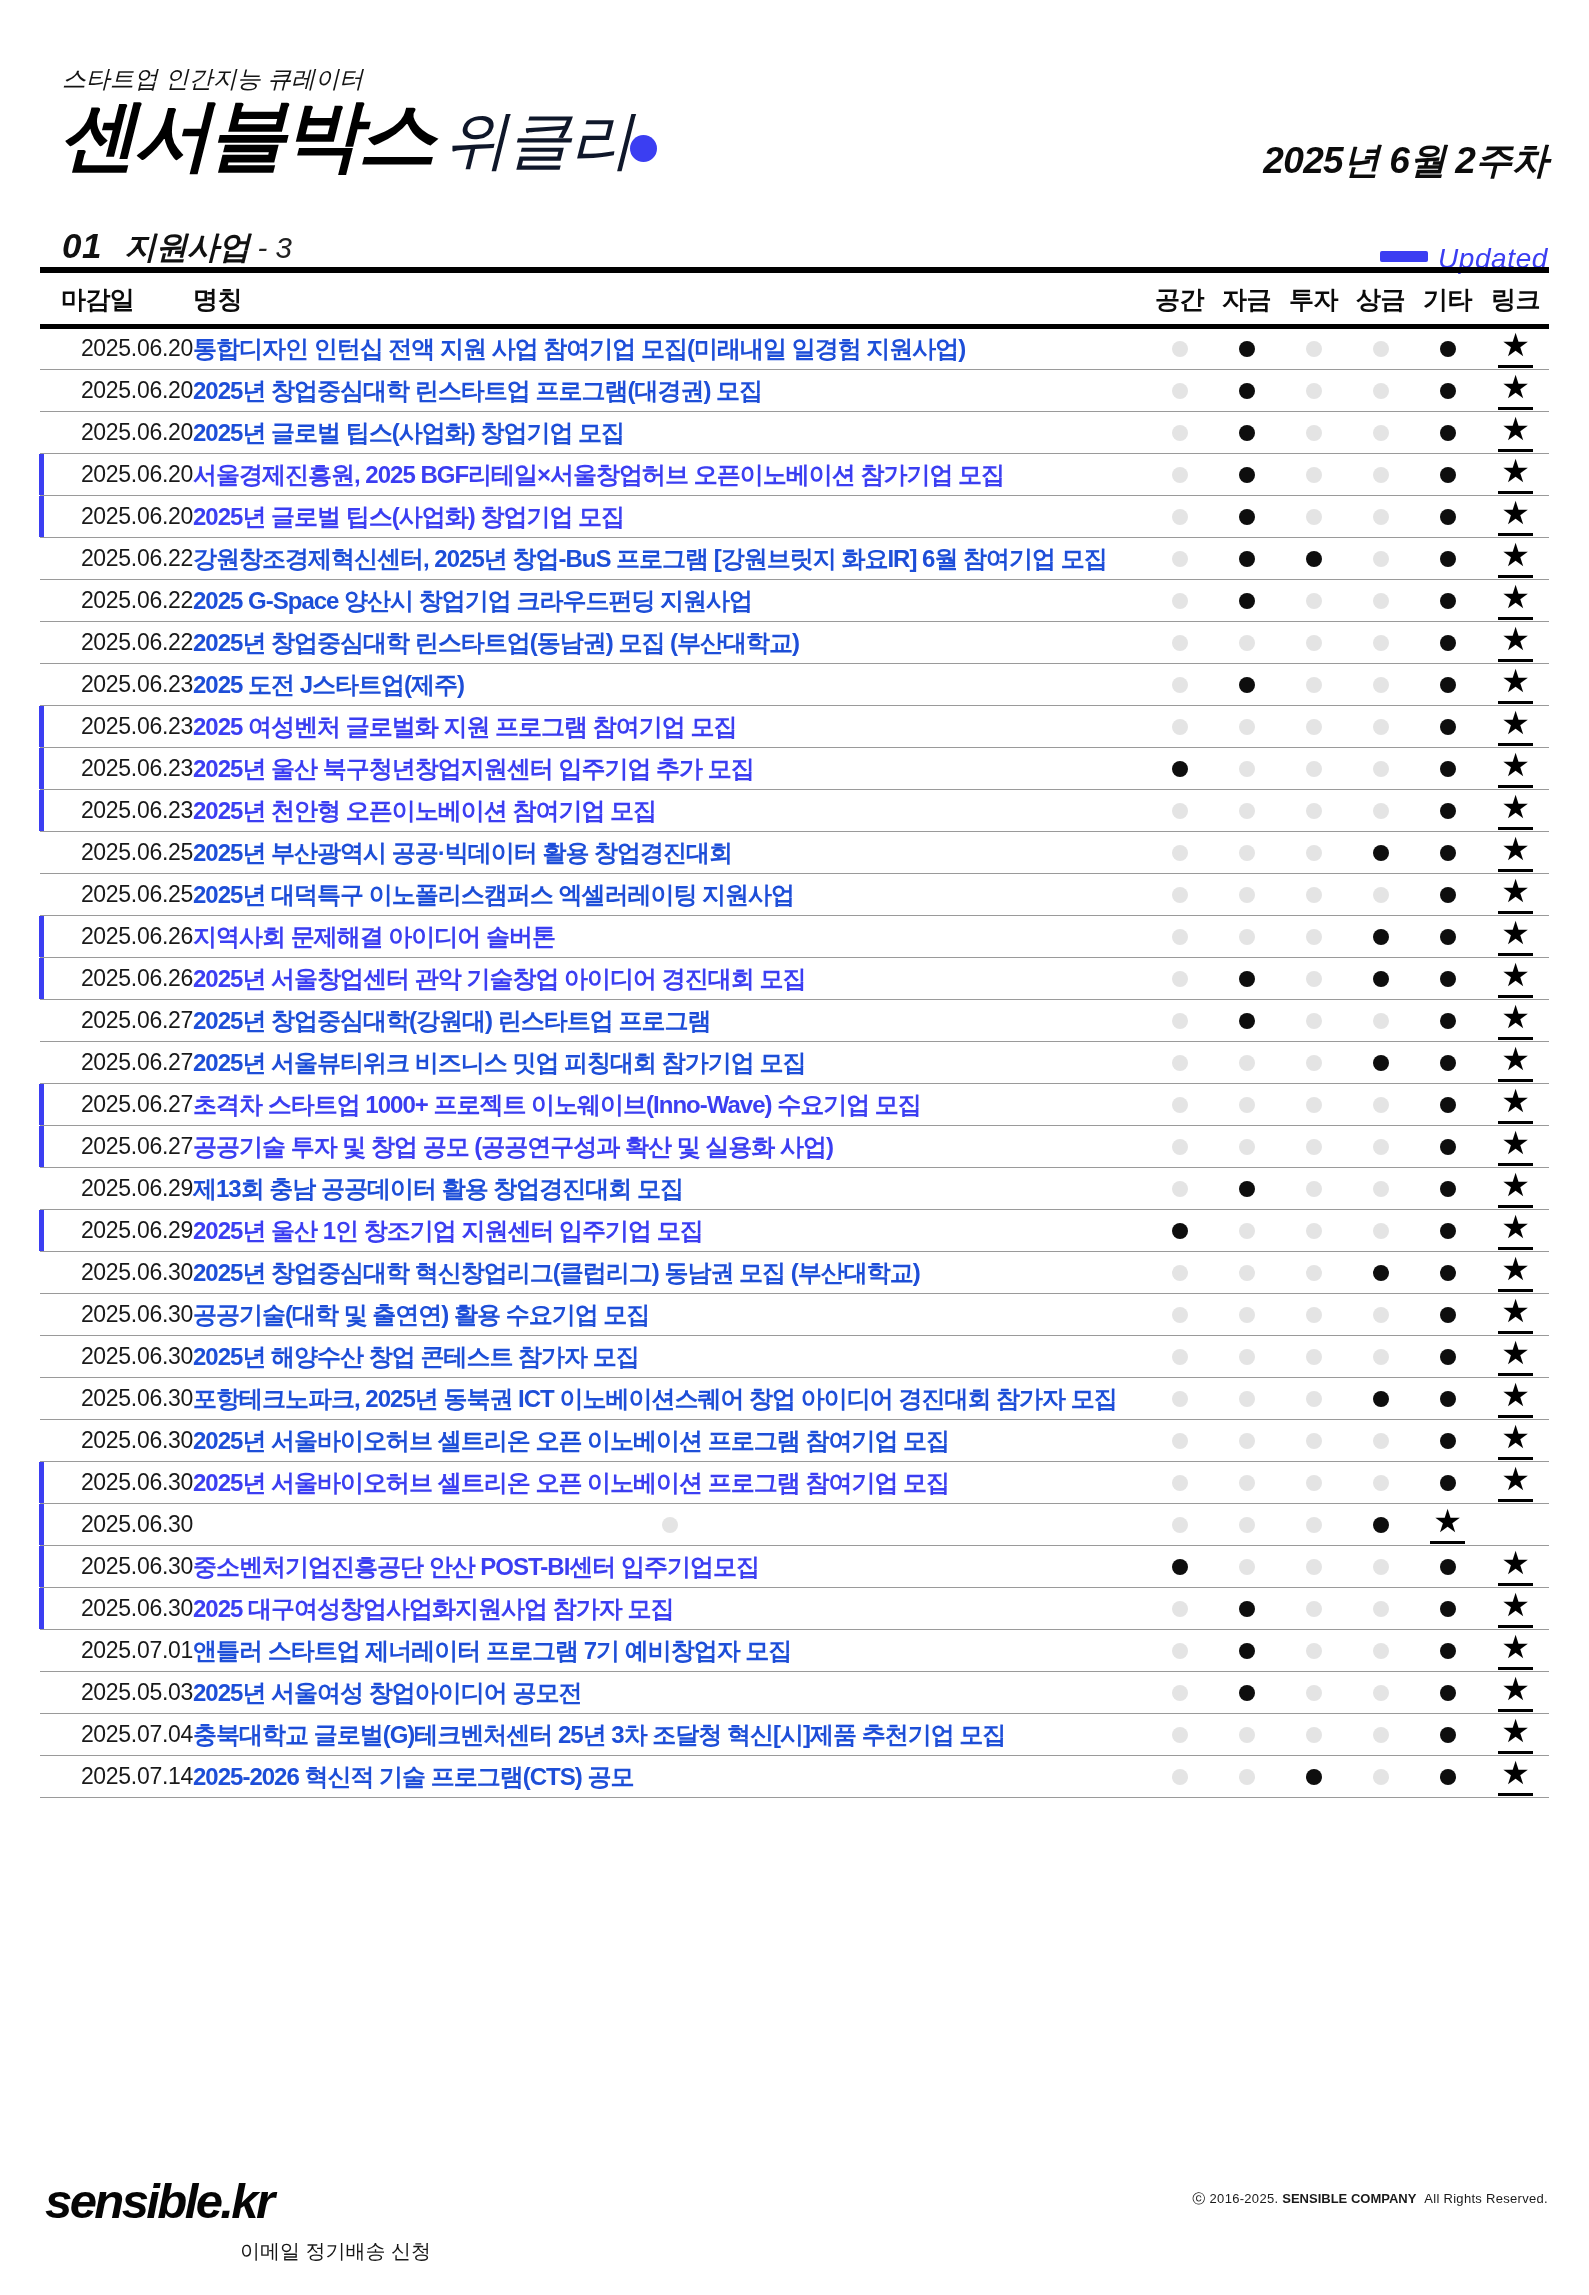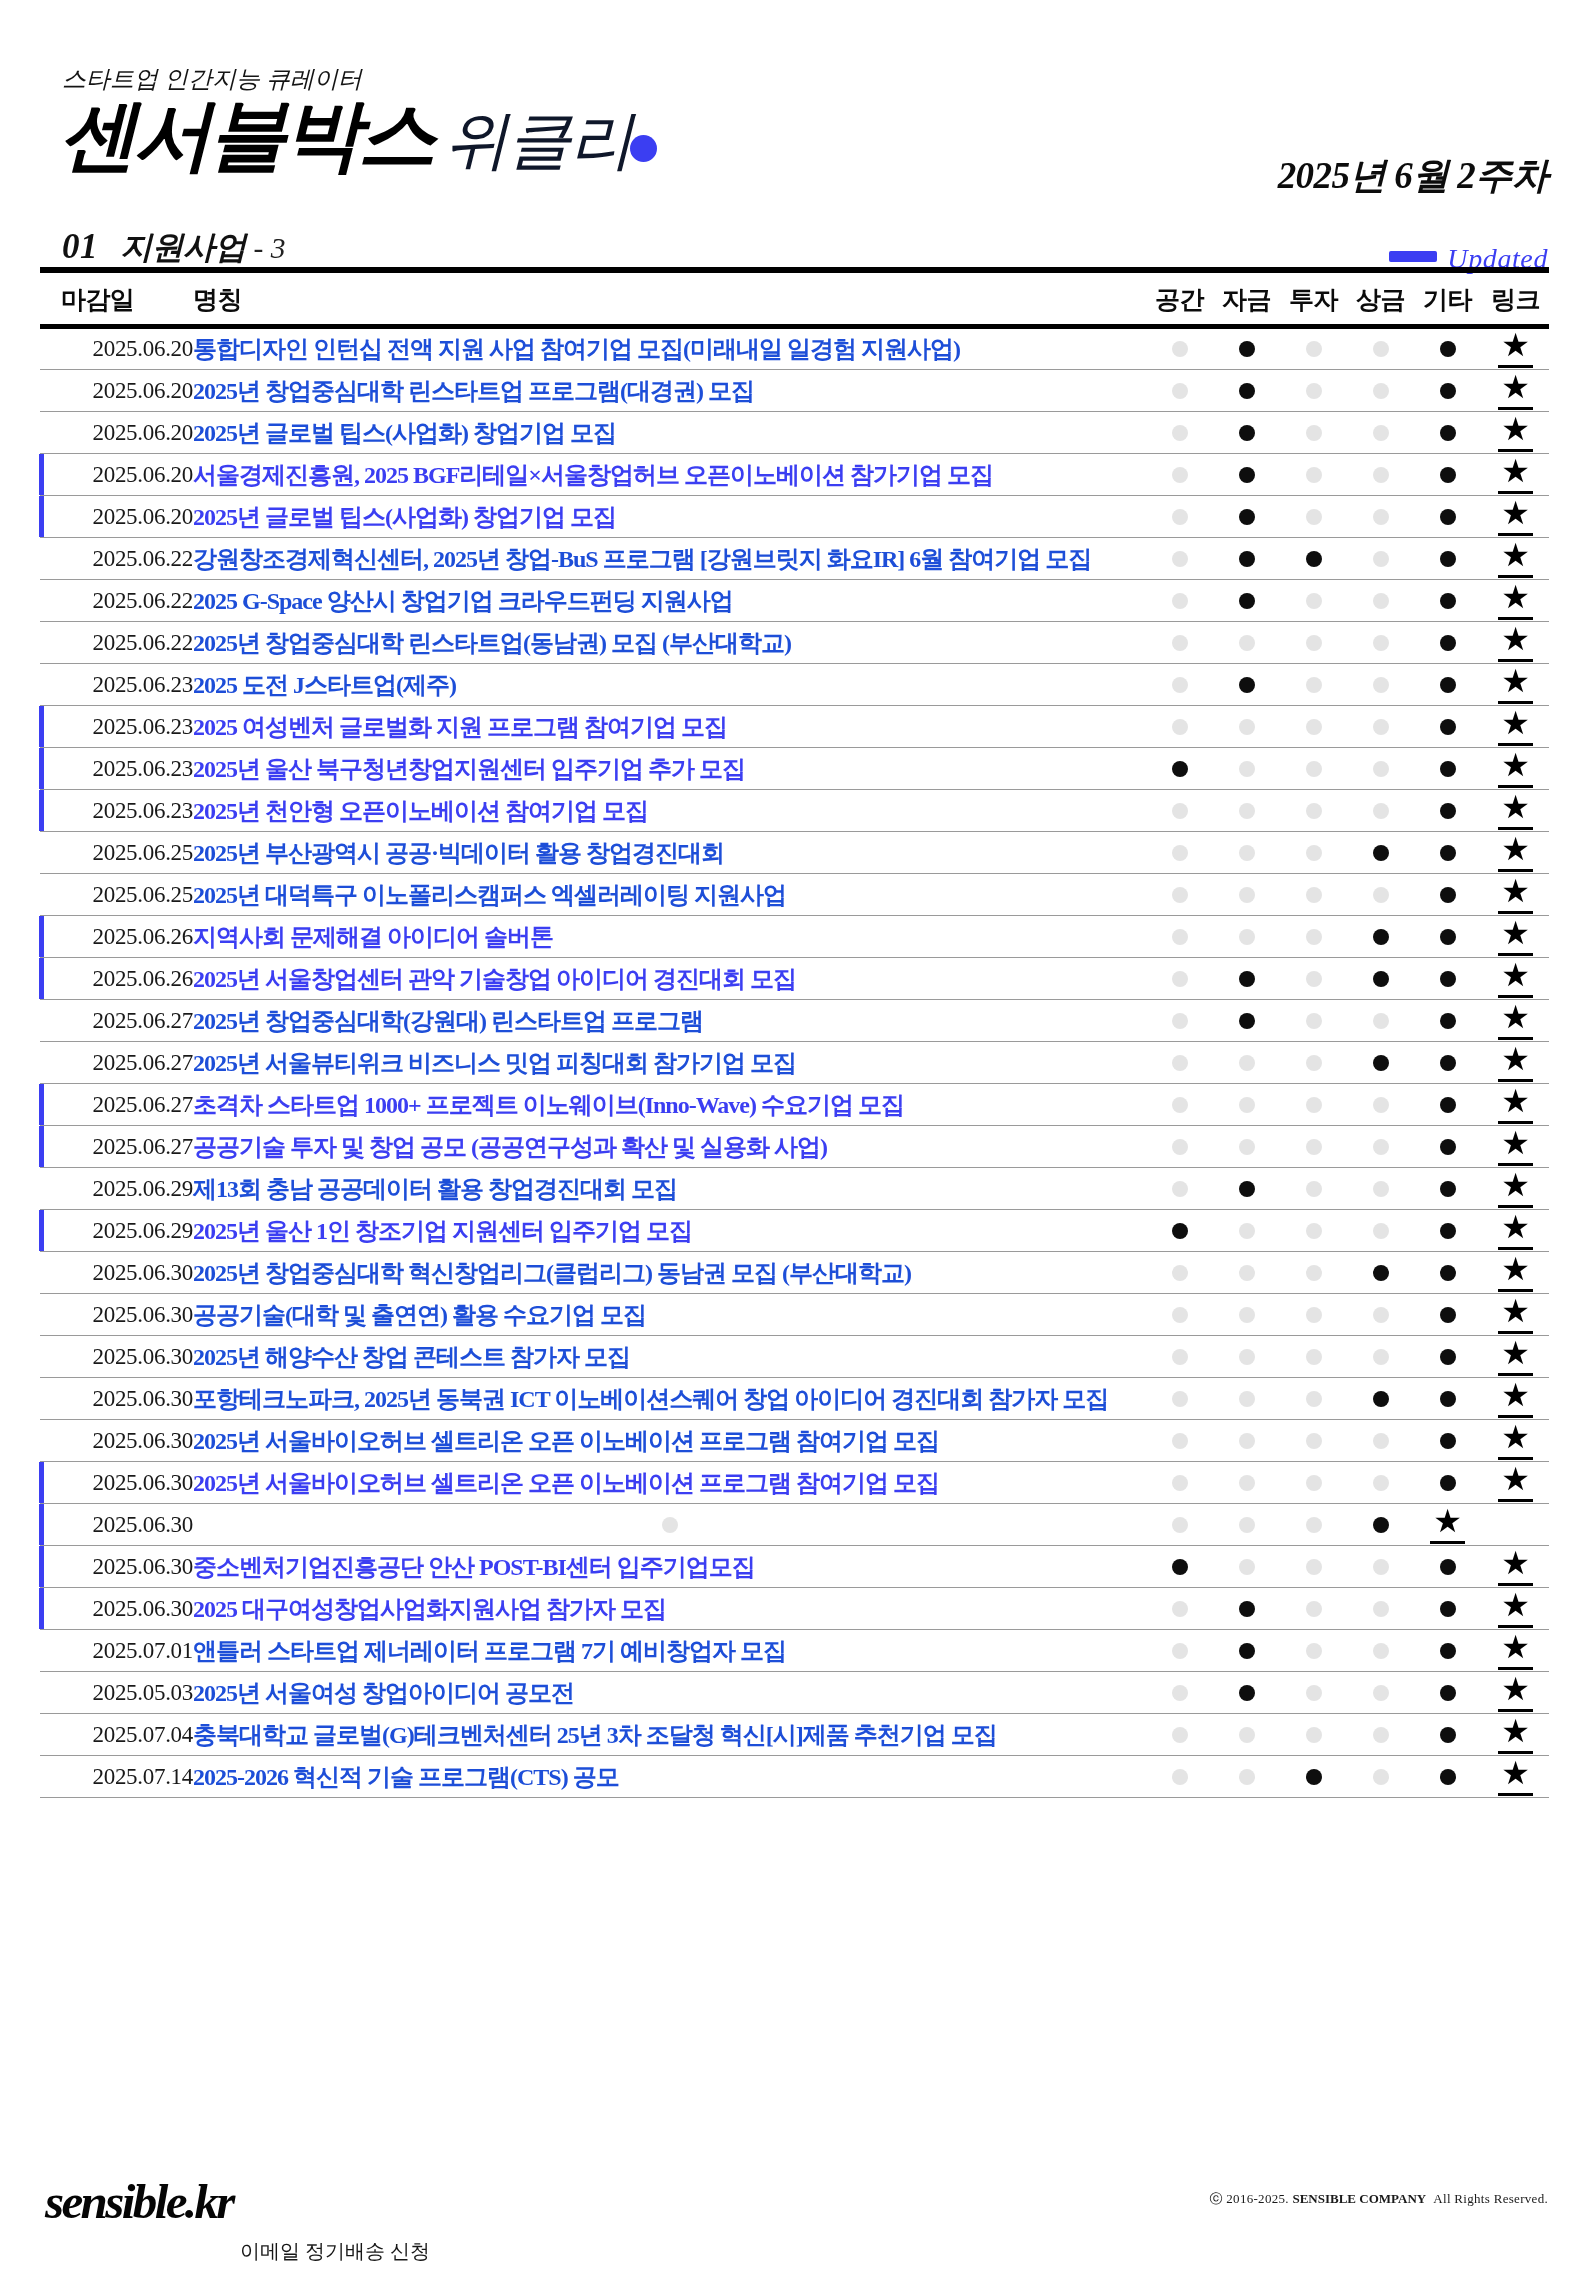--- a/index.html
+++ b/index.html
@@ -6,21 +6,21 @@
     --accent:#3b3ef2;
     --dot-on:#0e0e0e;
     --dot-off:#e4e4e4;
     --sep:#9a9a9a;
   }
   html,body{margin:0;padding:0;background:#ffffff;}
   .page{
     position:relative;
     width:1589px;height:2295px;
     background:#ffffff;
-    font-family:Liberation Serif, serif;
+    font-family:Liberation Sans, sans-serif;
     color:#111;
     overflow:hidden;
   }
   
   .tagline{
     position:absolute;left:62px;top:63px;
     font-size:24px;font-style:italic;letter-spacing:0px;color:#141414;
   }
   .title-row{
     position:absolute;left:59px;top:95px;
@@ -32,21 +32,21 @@
   }
   .title-light{
     font-size:64px;font-weight:300;font-style:italic;letter-spacing:-1.3px;color:#0f172a;
     margin-left:11.6px;
   }
   .title-dot{
     display:inline-block;width:27px;height:27px;border-radius:50%;
     background:var(--accent);margin-left:-2.6px;vertical-align:baseline;
   }
   .week-label{
-    position:absolute;right:41px;top:151px;
+    position:absolute;right:41px;top:136px;
     font-size:37px;font-weight:700;font-style:italic;letter-spacing:-0.6px;color:#0c0c0c;
   }
   .section-row{
     position:absolute;left:62px;top:226px;white-space:nowrap;
   }
   .sec-no{font-size:35px;font-weight:900;font-style:italic;letter-spacing:0.6px;}
   .sec-title{font-size:32px;font-weight:700;font-style:italic;margin-left:22px;letter-spacing:-0.6px;}
   .sec-suffix{font-size:29.5px;font-weight:300;font-style:italic;margin-left:7.7px;color:#222;}
   .updated-legend{
     position:absolute;right:41px;top:243px;white-space:nowrap;

